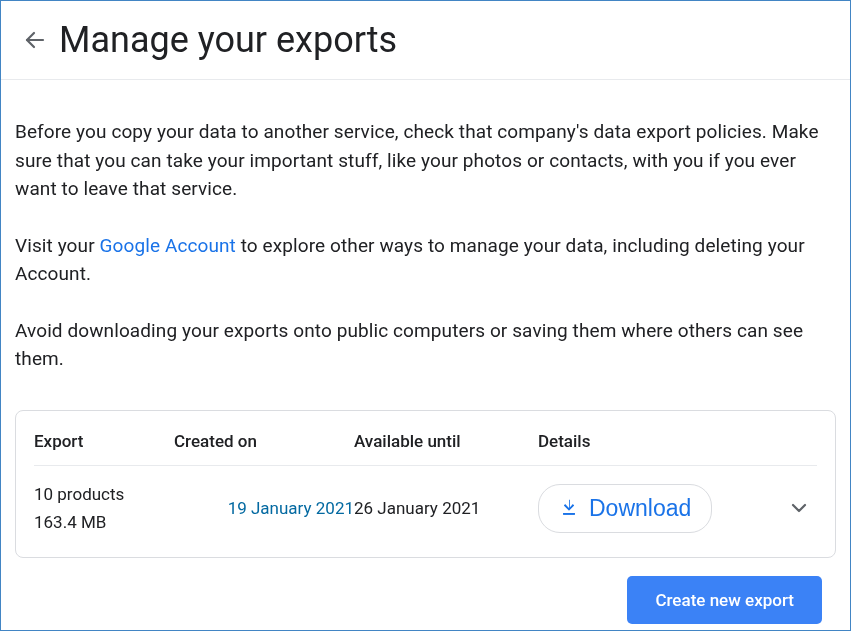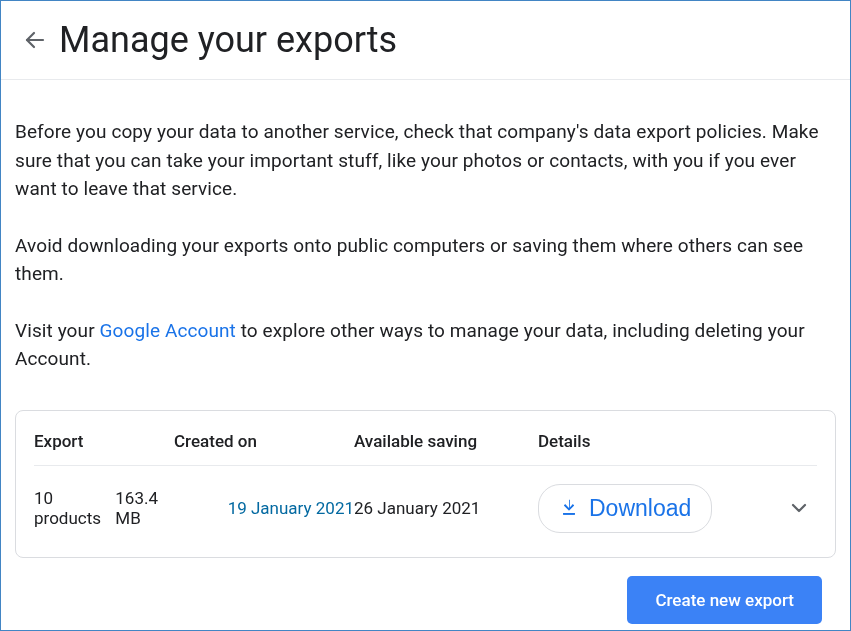--- a/index.html
+++ b/index.html
@@ -92,21 +92,21 @@
     }
     .table-row {
       display: flex;
       align-items: center;
       padding-top: 18px;
       padding-bottom: 4px;
     }
     .cell-export {
       width: 140px;
       display: flex;
-      flex-direction: row;
+      flex-direction: column;
       gap: 8px;
     }
     .cell-export-products {
       font-size: 17px;
       color: #202124;
     }
     .cell-export-size {
       font-size: 17px;
       color: #202124;
     }
@@ -177,30 +177,30 @@
     <svg width="24" height="24" viewBox="0 0 24 24" fill="none" stroke="currentColor" stroke-width="2.2" stroke-linecap="round" stroke-linejoin="round">
       <line x1="20" y1="12" x2="4" y2="12"></line>
       <polyline points="11 5 4 12 11 19"></polyline>
     </svg>
   </div>
   <h1 class="header-title">Manage your exports</h1>
 </div>
 
 <div class="content">
   <p class="paragraph">Before you copy your data to another service, check that company's data export policies. Make sure that you can take your important stuff, like your photos or contacts, with you if you ever want to leave that service.</p>
-  <p class="paragraph">Avoid downloading your exports onto public computers or saving them where others can see them.</p>
   <p class="paragraph">
     <span>Visit your </span><a class="link">Google Account</a><span> to explore other ways to manage your data, including deleting your Account.</span>
   </p>
+  <p class="paragraph">Avoid downloading your exports onto public computers or saving them where others can see them.</p>
 
   <div class="exports-card">
     <div class="table-header">
       <div class="col-export">Export</div>
       <div class="col-created">Created on</div>
-      <div class="col-available">Available saving</div>
+      <div class="col-available">Available until</div>
       <div class="col-details">Details</div>
     </div>
     <div class="table-row">
       <div class="cell-export">
         <span class="cell-export-products">10 products</span>
         <span class="cell-export-size">163.4 MB</span>
       </div>
       <div class="cell-created">19 January 2021</div>
       <div class="cell-available">26 January 2021</div>
       <div class="cell-details">

